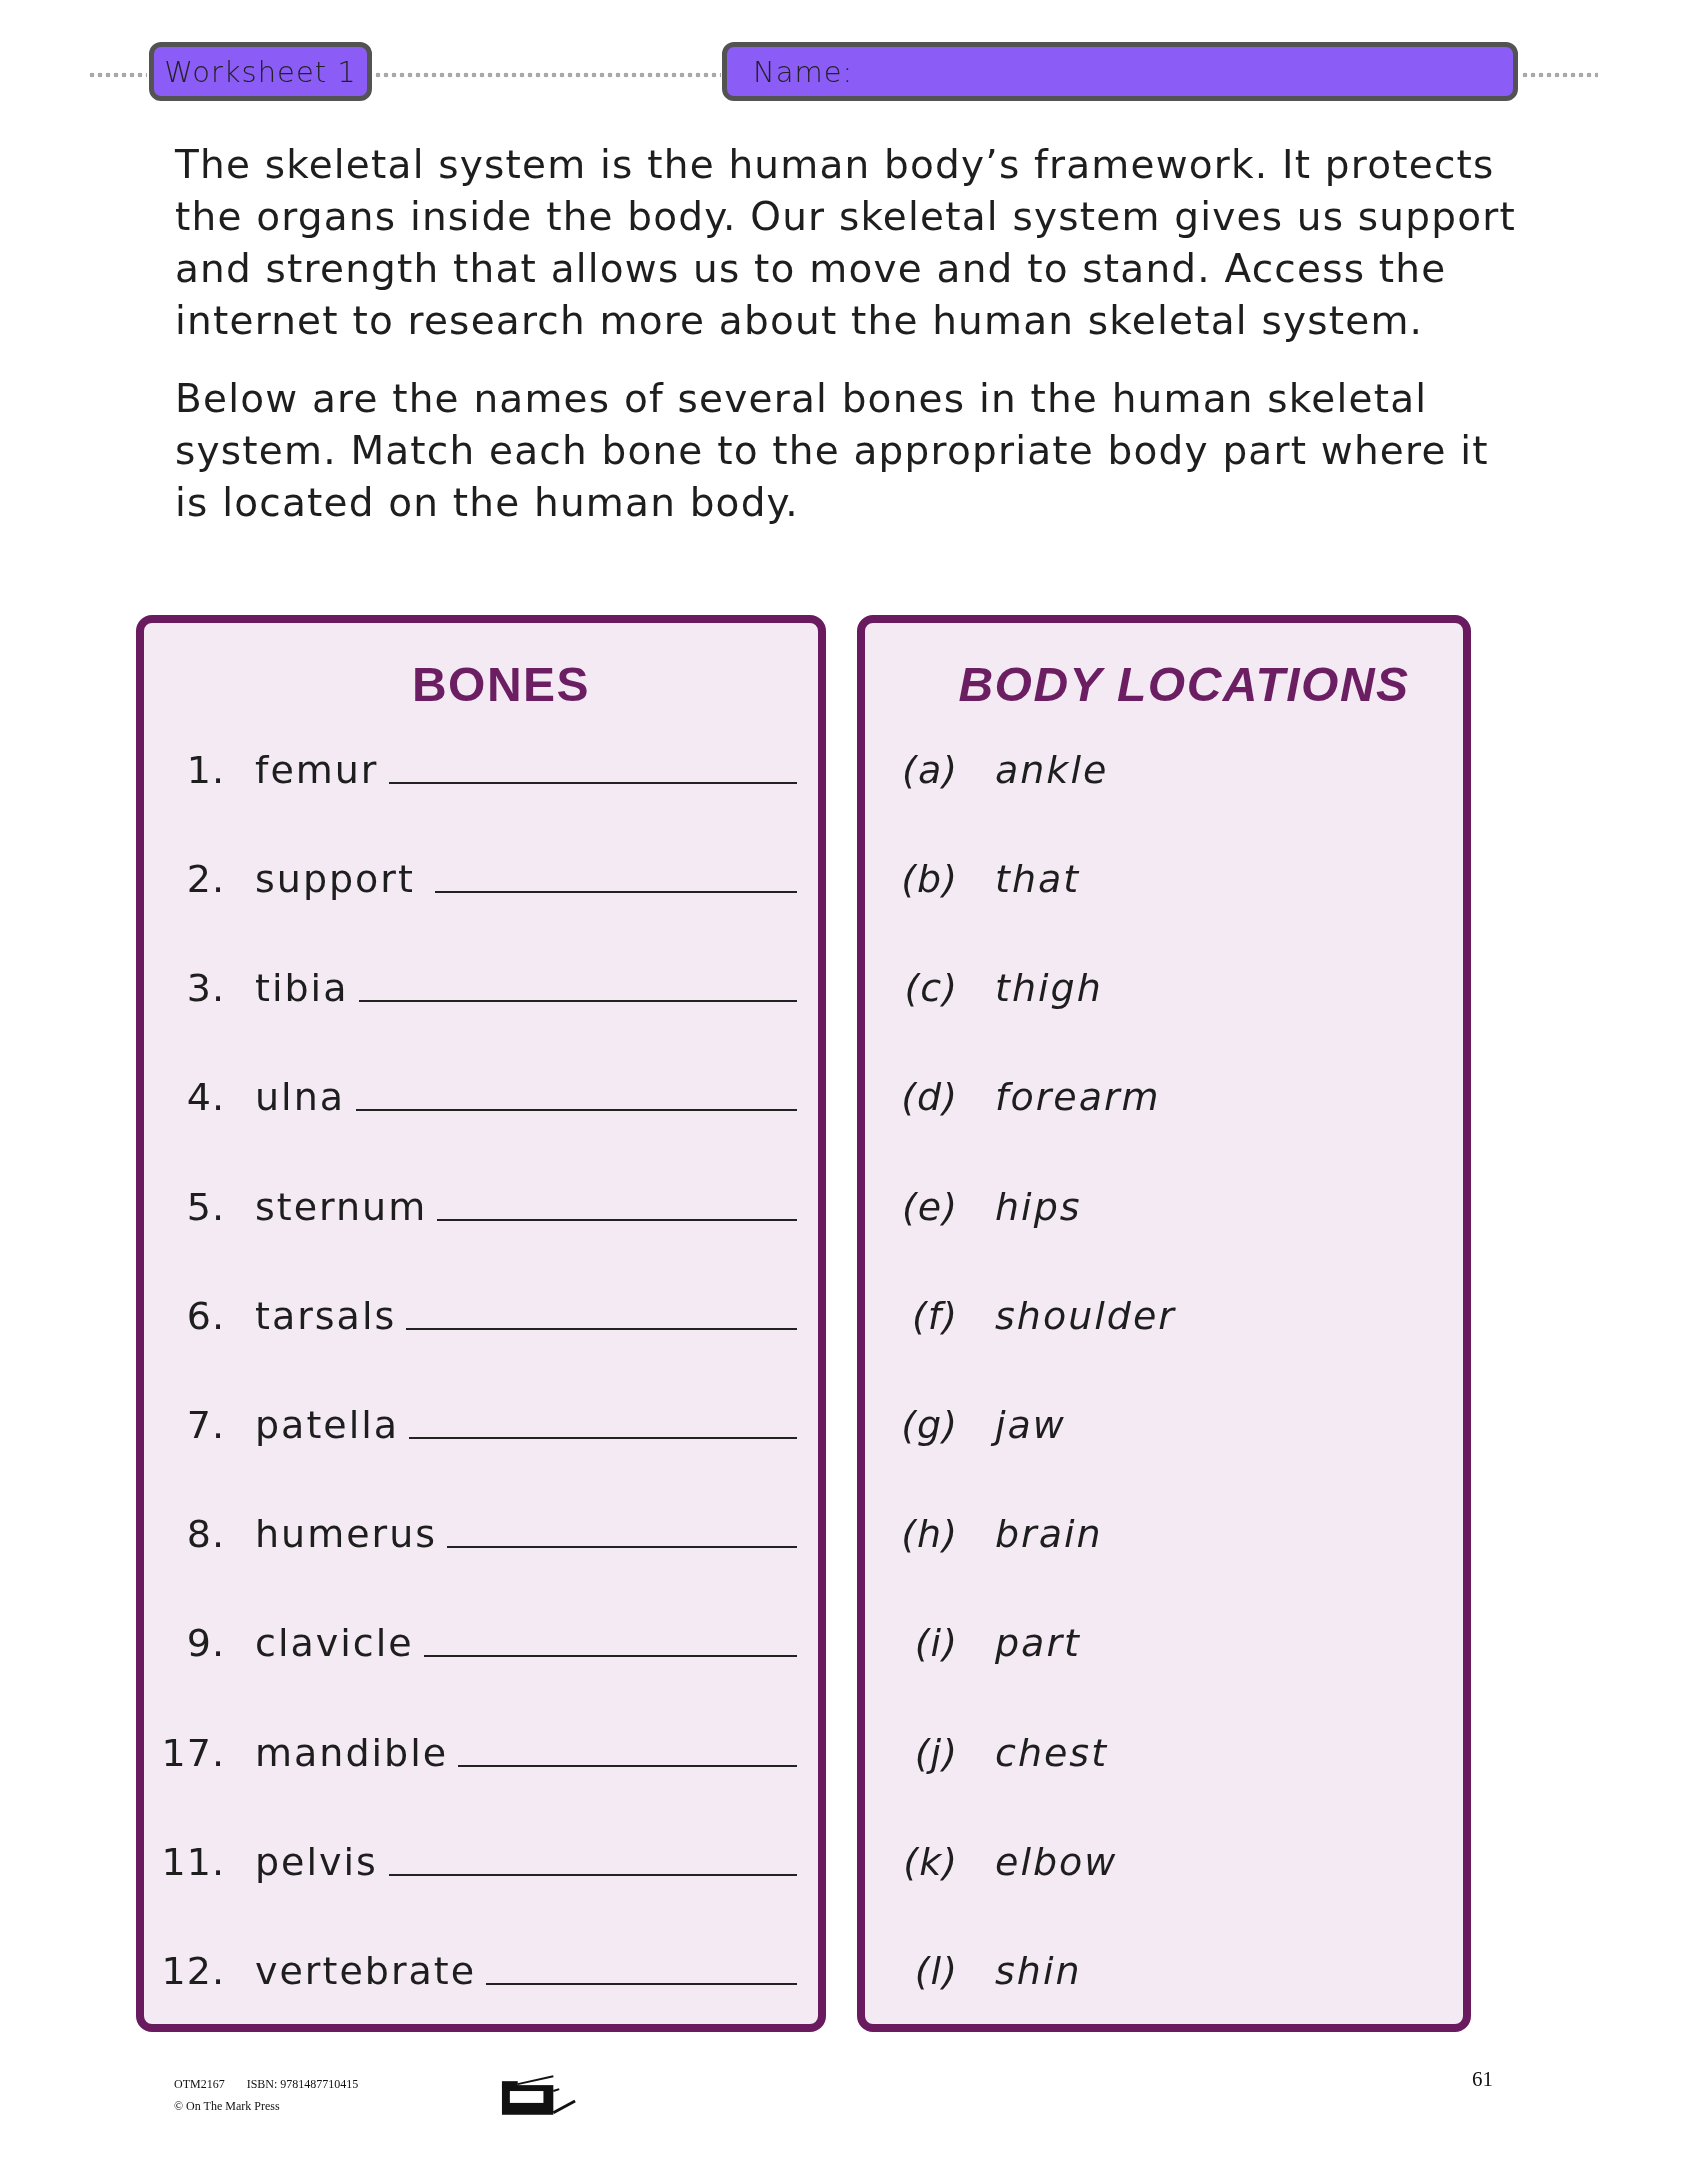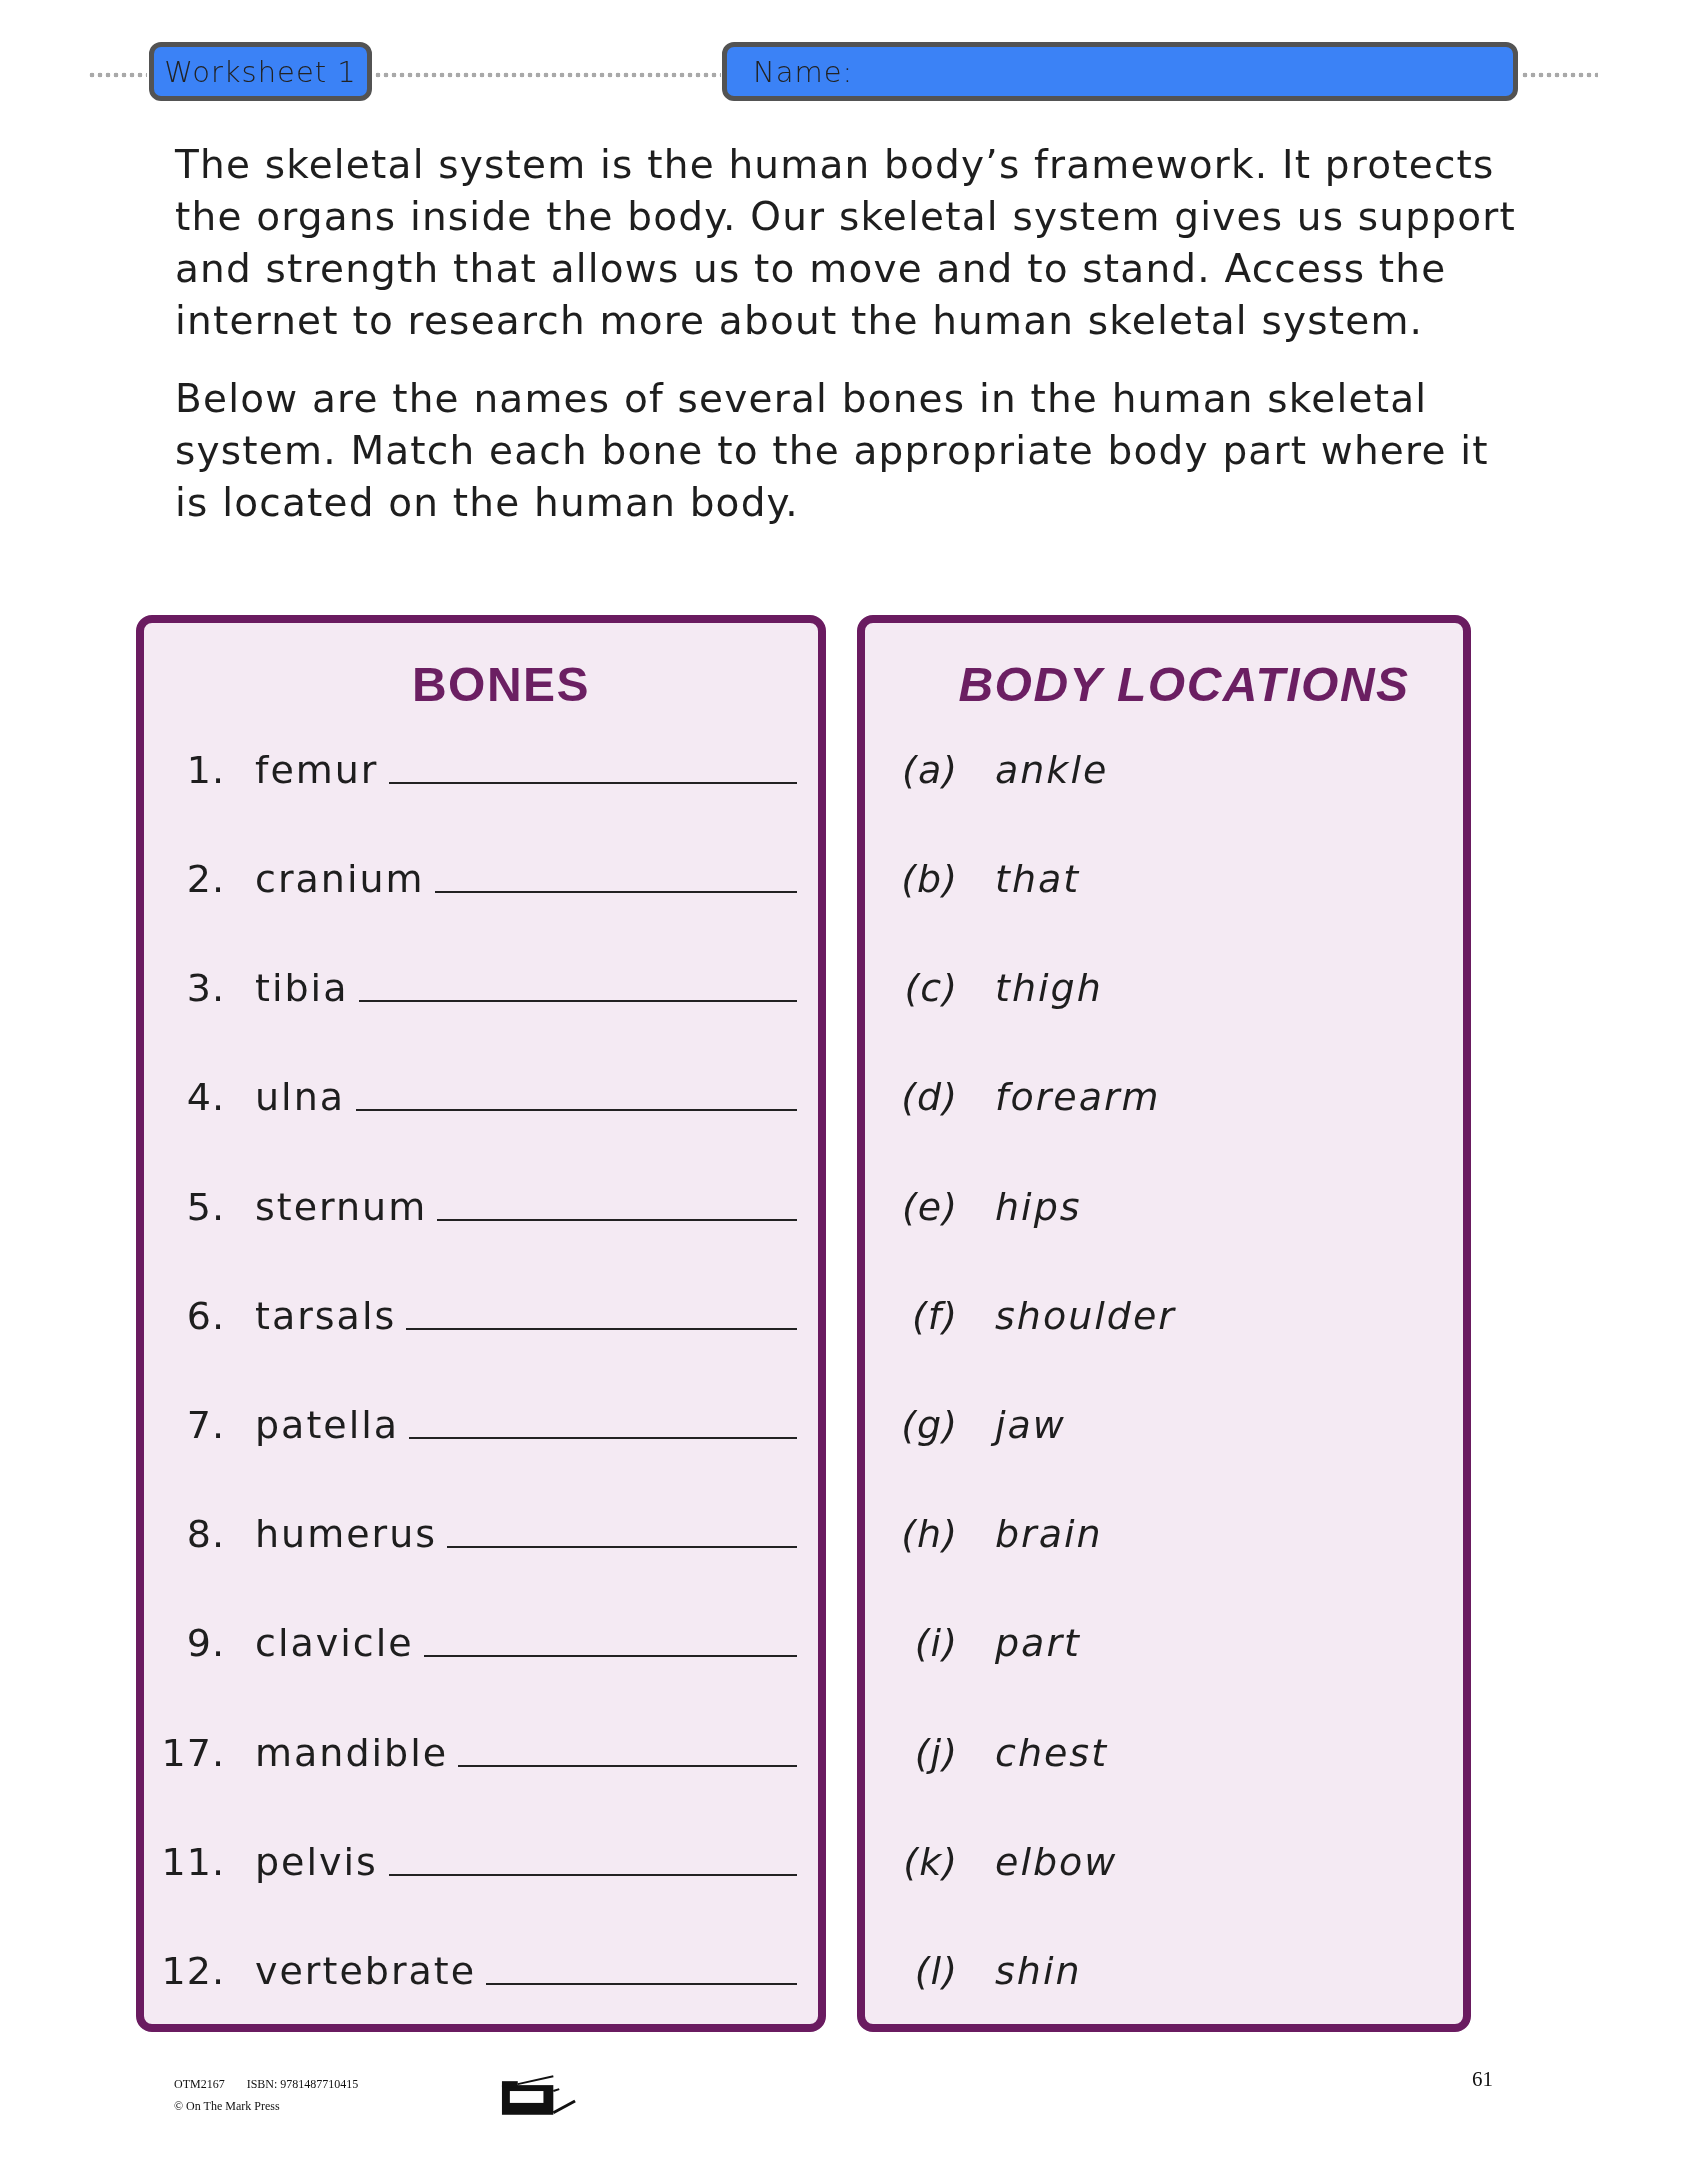--- a/index.html
+++ b/index.html
@@ -4,21 +4,21 @@
 <style>
   html, body { margin: 0; padding: 0; background: #ffffff; }
   body { width: 1683px; height: 2178px; position: relative; overflow: hidden;
          font-family: "DejaVu Sans", sans-serif; color: #1a1a1a; }
 
   .dots { position: absolute; top: 72px; height: 6px;
           background-image: radial-gradient(circle, #a9a9a9 2.2px, transparent 2.6px);
           background-size: 8px 6px; background-repeat: repeat-x; }
 
   .hbox { position: absolute; top: 42px; height: 59px; box-sizing: border-box;
-          border: 5px solid #535353; border-radius: 12px; background: #3b82f6;
+          border: 5px solid #535353; border-radius: 12px; background: #8b5cf6;
           display: flex; align-items: center; }
   .hbox span { font-size: 29px; font-weight: 300; color: #222; letter-spacing: 1px;
                font-family: "DejaVu Sans", sans-serif; }
   #worksheet-box { left: 149px; width: 223px; justify-content: center; }
   #name-box { left: 722px; width: 796px; padding-left: 26px; }
 
   .para { position: absolute; left: 175px; width: 1346px; font-size: 39px;
           line-height: 52px; color: #1e1e1e; letter-spacing: 1.2px; margin: 0;
           font-family: "DejaVu Sans", sans-serif; font-weight: 400; }
   #para1 { top: 139px; }
@@ -73,21 +73,21 @@
 <div class="panel" id="panel-bones">
   <div class="panel-title">BONES</div>
   <div id="bones-rows">
       <div class="row" style="top: 110px;">
         <span class="num">1.</span>
         <span class="word">femur</span>
         <span class="answer-line" style="left: 245px;"></span>
       </div>
       <div class="row" style="top: 219px;">
         <span class="num">2.</span>
-        <span class="word">cranium</span>
+        <span class="word">support</span>
         <span class="answer-line" style="left: 291px;"></span>
       </div>
       <div class="row" style="top: 328px;">
         <span class="num">3.</span>
         <span class="word">tibia</span>
         <span class="answer-line" style="left: 215px;"></span>
       </div>
       <div class="row" style="top: 437px;">
         <span class="num">4.</span>
         <span class="word">ulna</span>

